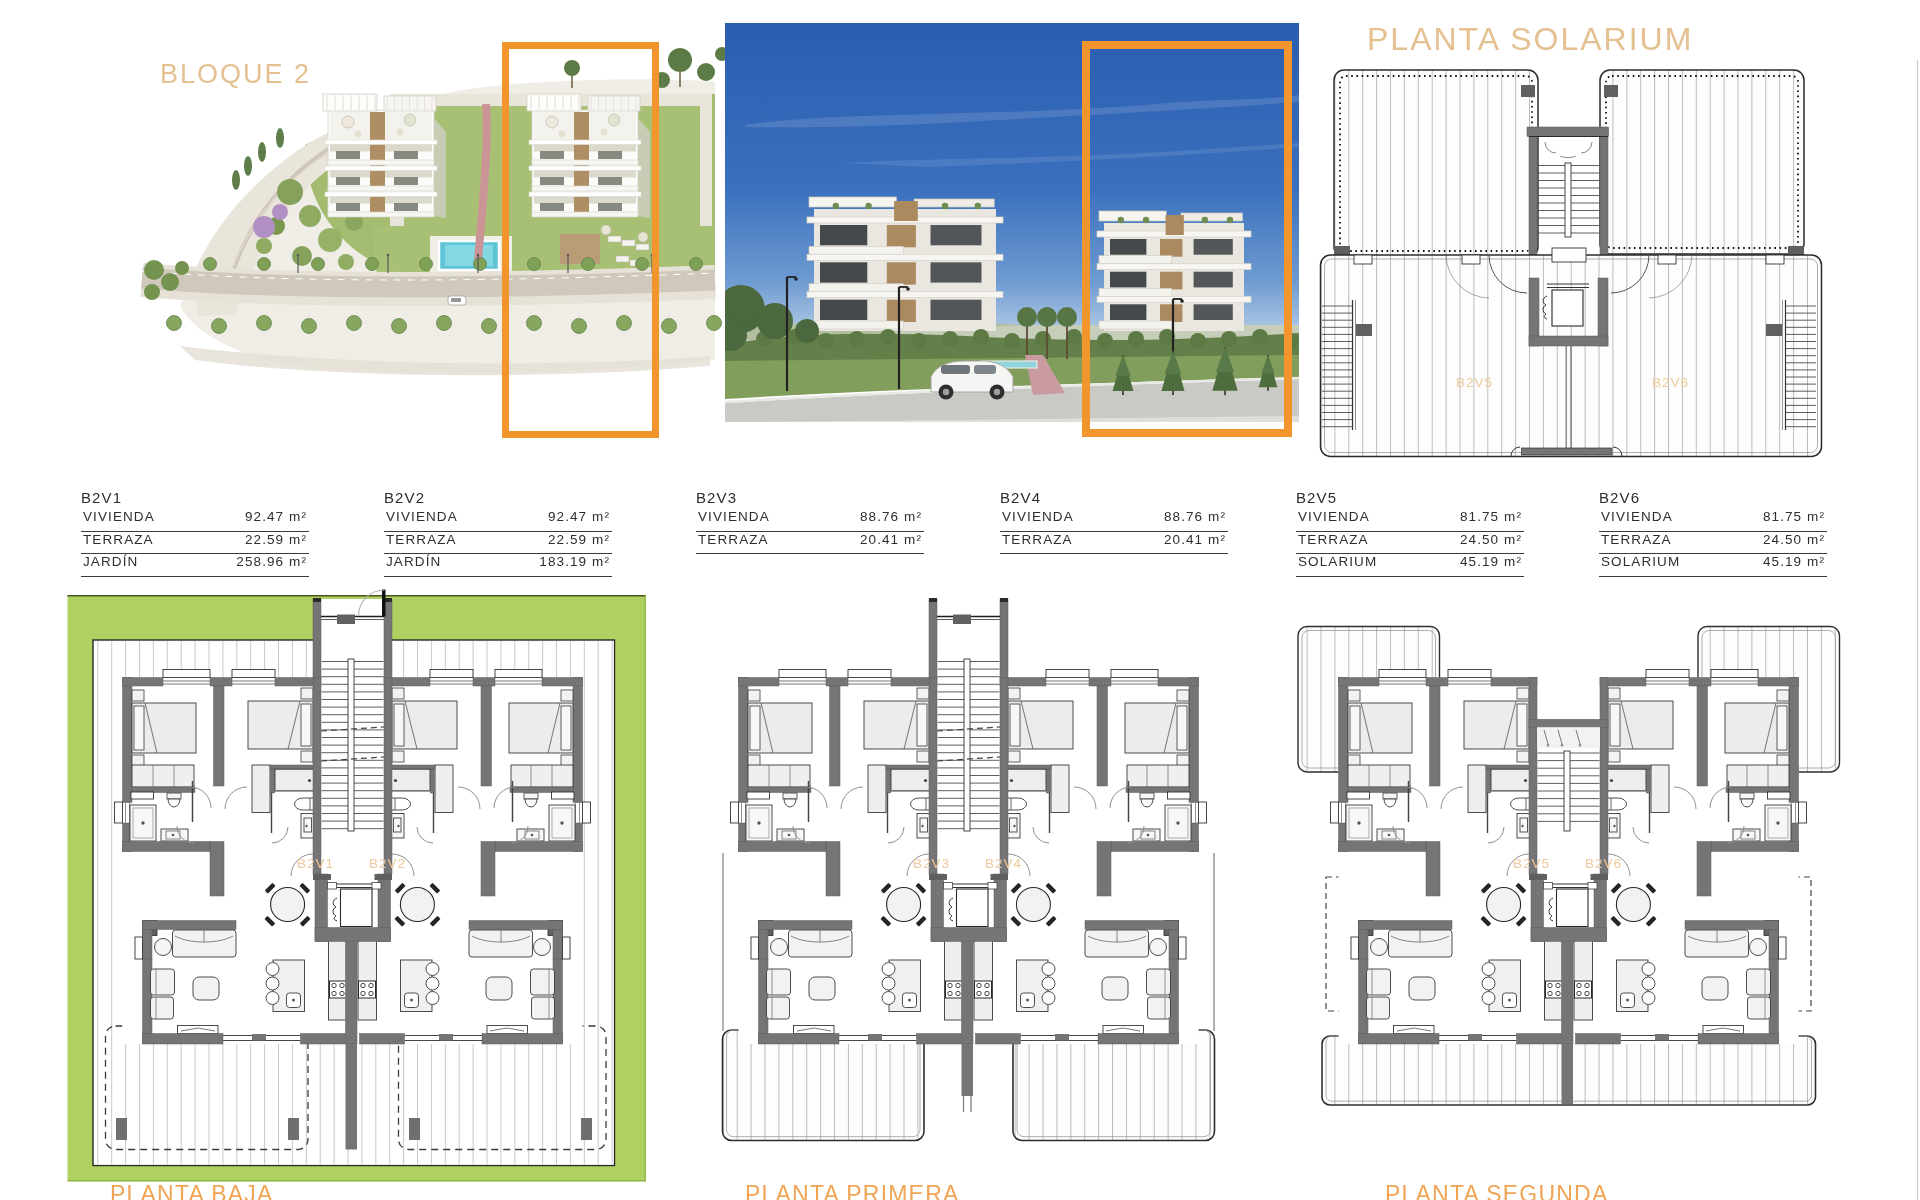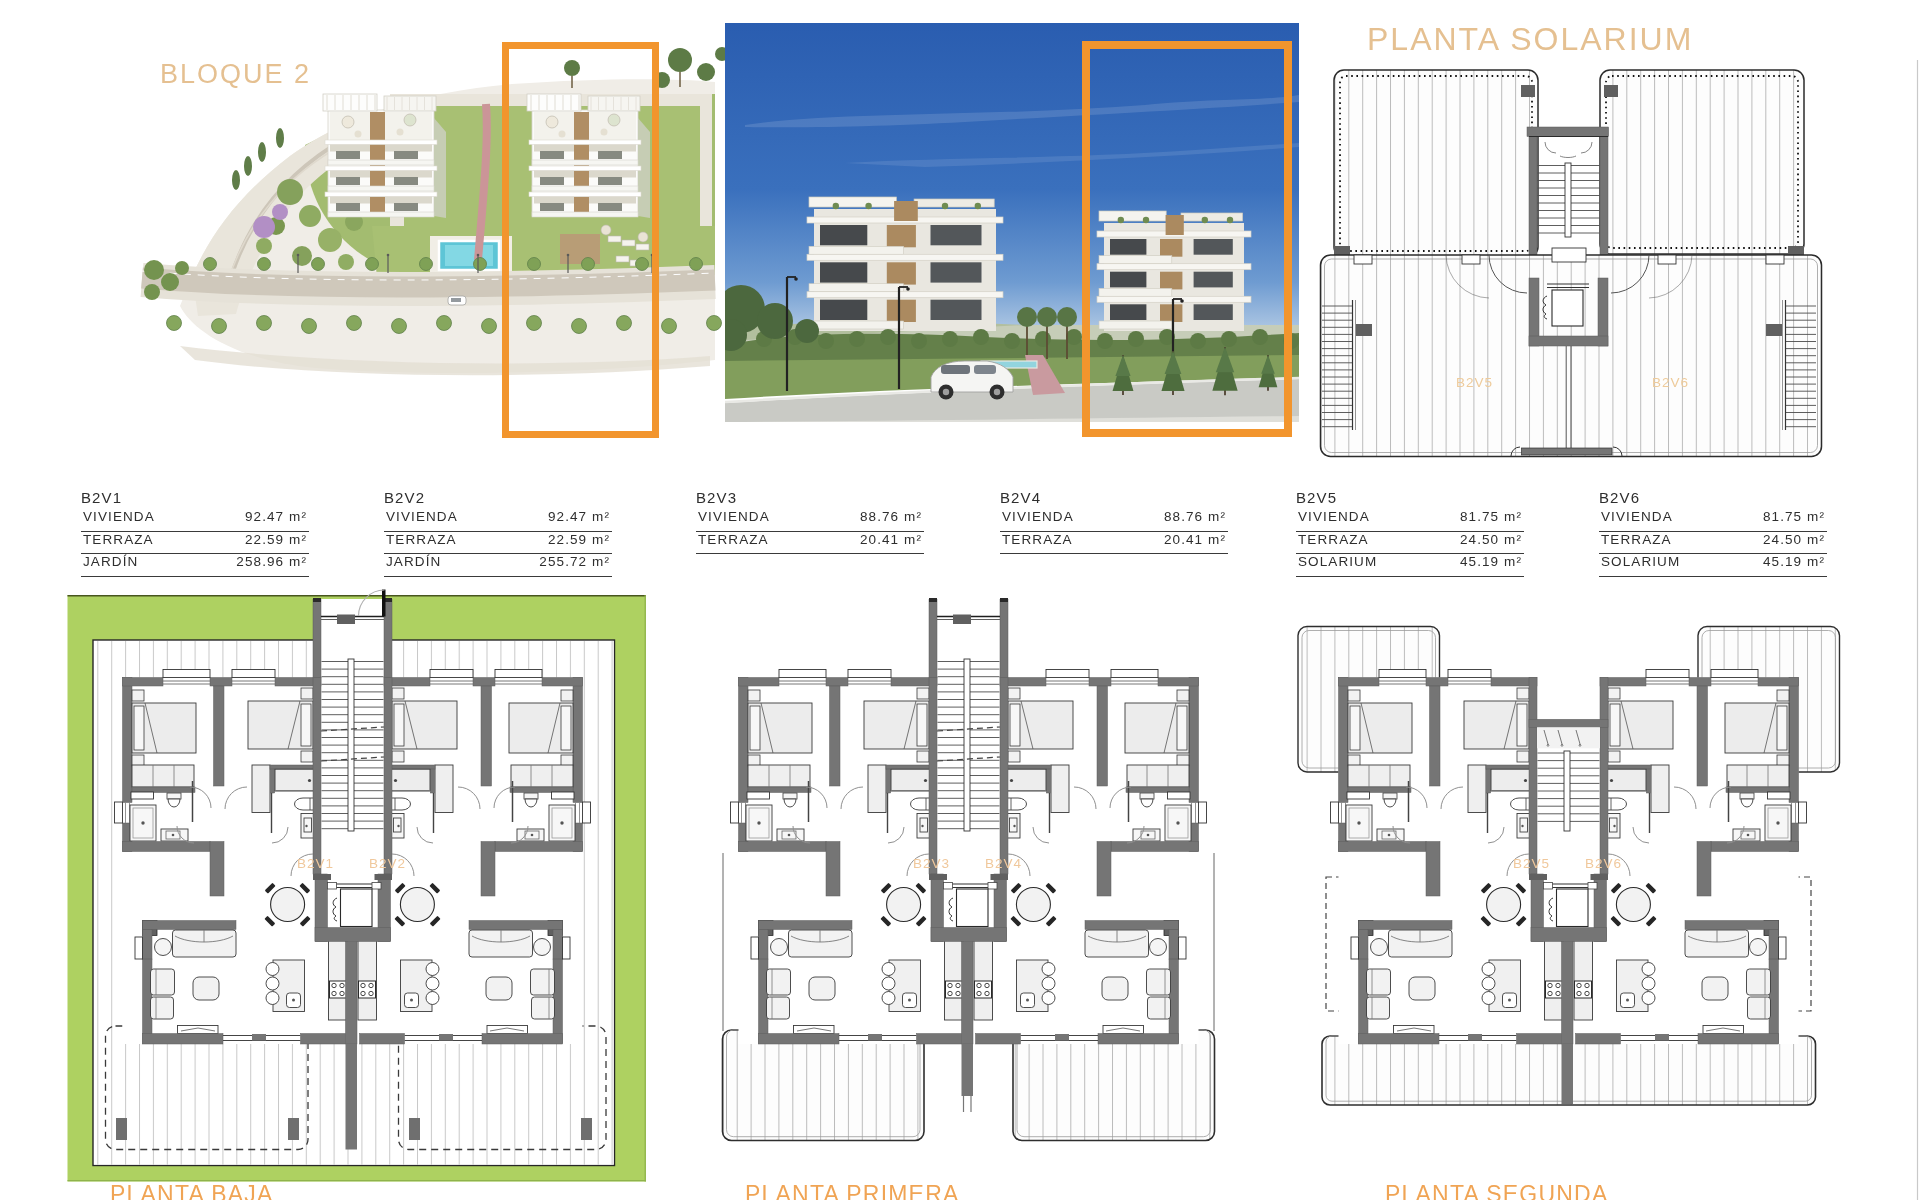--- a/index.html
+++ b/index.html
@@ -827,21 +827,21 @@
     <div class="rw">
       <span>VIVIENDA</span>
       <span>92.47 m²</span>
     </div>
     <div class="rw">
       <span>TERRAZA</span>
       <span>22.59 m²</span>
     </div>
     <div class="rw">
       <span>JARDÍN</span>
-      <span>255.72 m²</span>
+      <span>183.19 m²</span>
     </div>
   </div>
 
 <div class="tbl" style="left:696px;top:489px">
     <div class="hd">B2V3</div>
     <div class="rw">
       <span>VIVIENDA</span>
       <span>88.76 m²</span>
     </div>
     <div class="rw">

